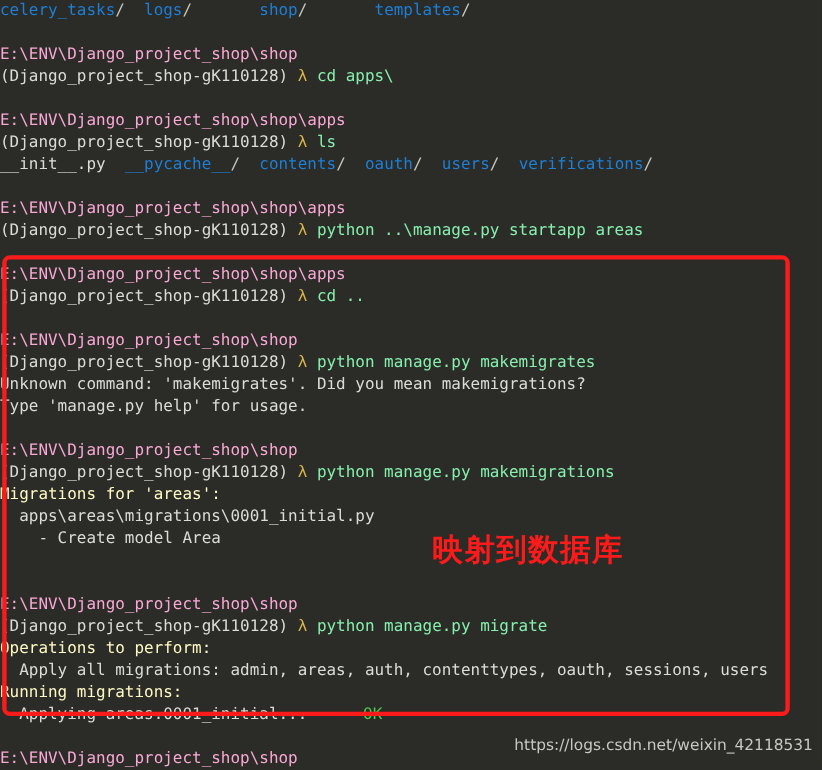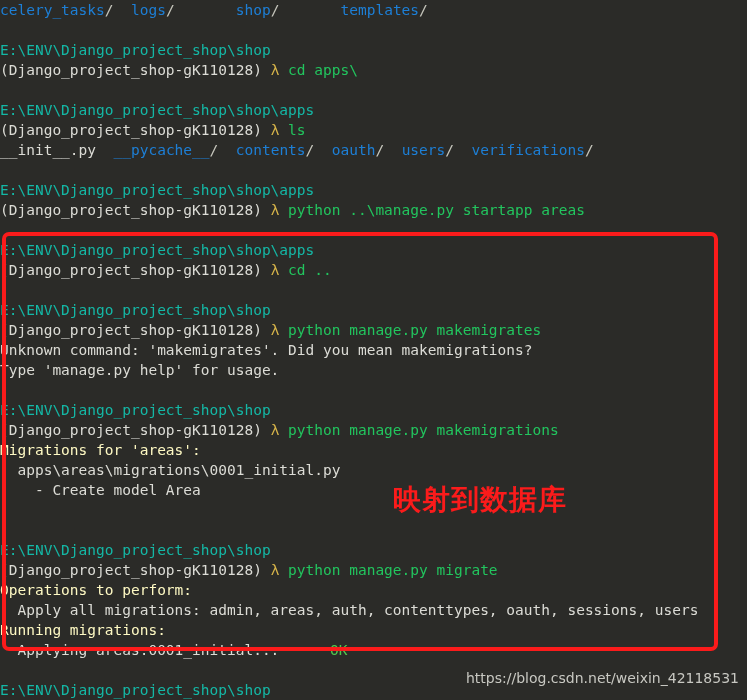--- a/index.html
+++ b/index.html
@@ -27,25 +27,25 @@
     white-space: pre;
   }
   .line {
     height: 20px;
     line-height: 20px;
     padding-left: 0px;
     white-space: pre;
     color: #d4d4cf;
   }
   .blank { height: 20px; }
-  .green  { color: #14b8a6; }
+  .green  { color: #f9a8d4; }
   .blue   { color: #1d7fd6; }
   .cyan   { color: #fef9c3; }
   .white  { color: #dcdcd6; }
-  .gray   { color: #22c55e; }
+  .gray   { color: #86efac; }
   .okgreen{ color: #4ec94e; margin-left: 42px; }
   .slash  { color: #c7c7bd; }
   .lam    { color: #d9b64a; }
 
   
   #redbox {
     position: absolute;
     left: 2px;
     top: 232px;
     width: 716px;
@@ -82,15 +82,15 @@
 <body>
 
 <div id="screen">
 
   <div class="term" id="term"><div class="line"><span class="blue">celery_tasks</span><span class="slash">/</span><span>  </span><span class="blue">logs</span><span class="slash">/</span><span>       </span><span class="blue">shop</span><span class="slash">/</span><span>       </span><span class="blue">templates</span><span class="slash">/</span><span></span></div><div class="line blank">&nbsp;</div><div class="line green">E:\ENV\Django_project_shop\shop</div><div class="line white"><span class="white">(Django_project_shop-gK110128) </span><span class="lam">λ</span><span class="gray"> cd apps\</span></div><div class="line blank">&nbsp;</div><div class="line green">E:\ENV\Django_project_shop\shop\apps</div><div class="line white"><span class="white">(Django_project_shop-gK110128) </span><span class="lam">λ</span><span class="gray"> ls</span></div><div class="line"><span class="white">__init__.py</span><span>  </span><span class="blue">__pycache__</span><span class="slash">/</span><span>  </span><span class="blue">contents</span><span class="slash">/</span><span>  </span><span class="blue">oauth</span><span class="slash">/</span><span>  </span><span class="blue">users</span><span class="slash">/</span><span>  </span><span class="blue">verifications</span><span class="slash">/</span><span>  </span></div><div class="line blank">&nbsp;</div><div class="line green">E:\ENV\Django_project_shop\shop\apps</div><div class="line white"><span class="white">(Django_project_shop-gK110128) </span><span class="lam">λ</span><span class="gray"> python ..\manage.py startapp areas</span></div><div class="line blank">&nbsp;</div><div class="line green">E:\ENV\Django_project_shop\shop\apps</div><div class="line white"><span class="white">(Django_project_shop-gK110128) </span><span class="lam">λ</span><span class="gray"> cd ..</span></div><div class="line blank">&nbsp;</div><div class="line green">E:\ENV\Django_project_shop\shop</div><div class="line white"><span class="white">(Django_project_shop-gK110128) </span><span class="lam">λ</span><span class="gray"> python manage.py makemigrates</span></div><div class="line white">Unknown command: 'makemigrates'. Did you mean makemigrations?</div><div class="line white">Type 'manage.py help' for usage.</div><div class="line blank">&nbsp;</div><div class="line green">E:\ENV\Django_project_shop\shop</div><div class="line white"><span class="white">(Django_project_shop-gK110128) </span><span class="lam">λ</span><span class="gray"> python manage.py makemigrations</span></div><div class="line cyan">Migrations for 'areas':</div><div class="line white">  apps\areas\migrations\0001_initial.py</div><div class="line white">    - Create model Area</div><div class="line blank">&nbsp;</div><div class="line blank">&nbsp;</div><div class="line green">E:\ENV\Django_project_shop\shop</div><div class="line white"><span class="white">(Django_project_shop-gK110128) </span><span class="lam">λ</span><span class="gray"> python manage.py migrate</span></div><div class="line cyan">Operations to perform:</div><div class="line white">  Apply all migrations: admin, areas, auth, contenttypes, oauth, sessions, users</div><div class="line cyan">Running migrations:</div><div class="line"><span class="white">  Applying areas.0001_initial... </span><span class="okgreen">OK</span></div><div class="line blank">&nbsp;</div><div class="line green">E:\ENV\Django_project_shop\shop</div></div>
 
   <div id="redbox"></div>
 
   <div id="cnote">映射到数据库</div>
 
-  <div id="watermark">https://blog.csdn.net/weixin_42118531</div>
+  <div id="watermark">https://logs.csdn.net/weixin_42118531</div>
 
 </div>
 
 </body></html>

